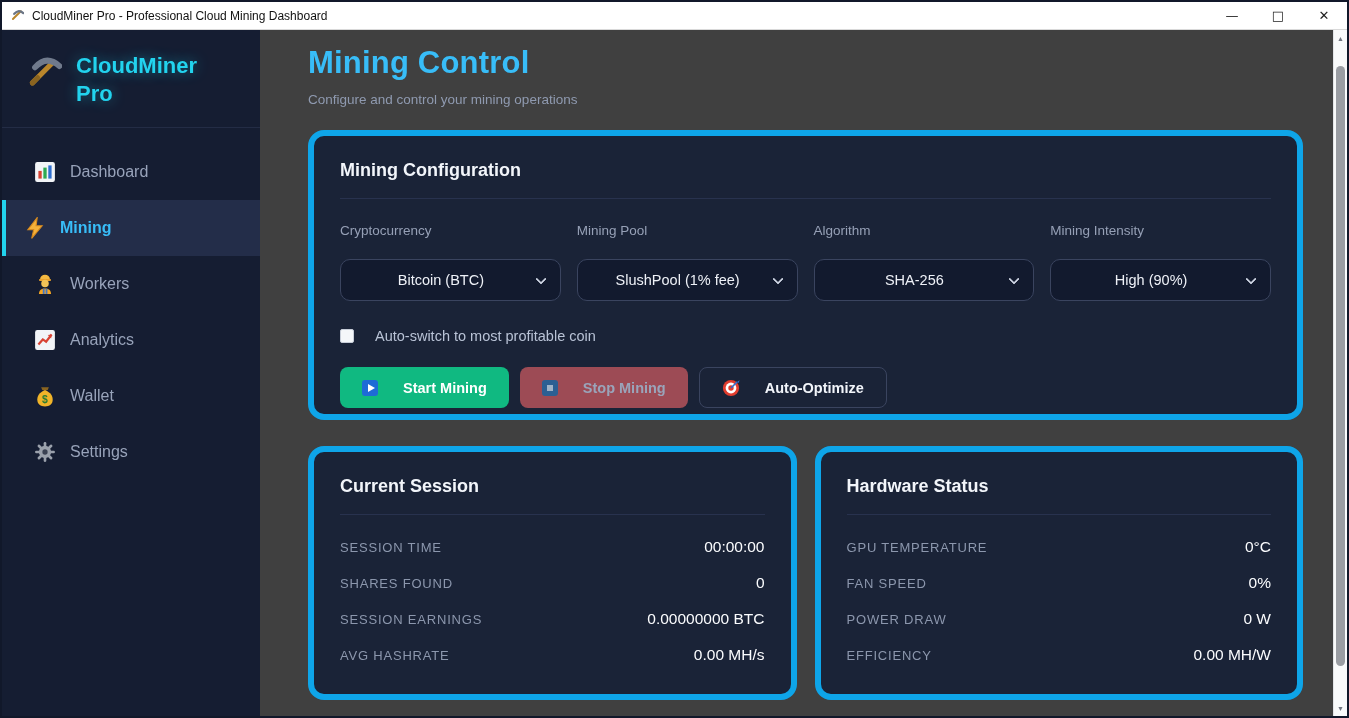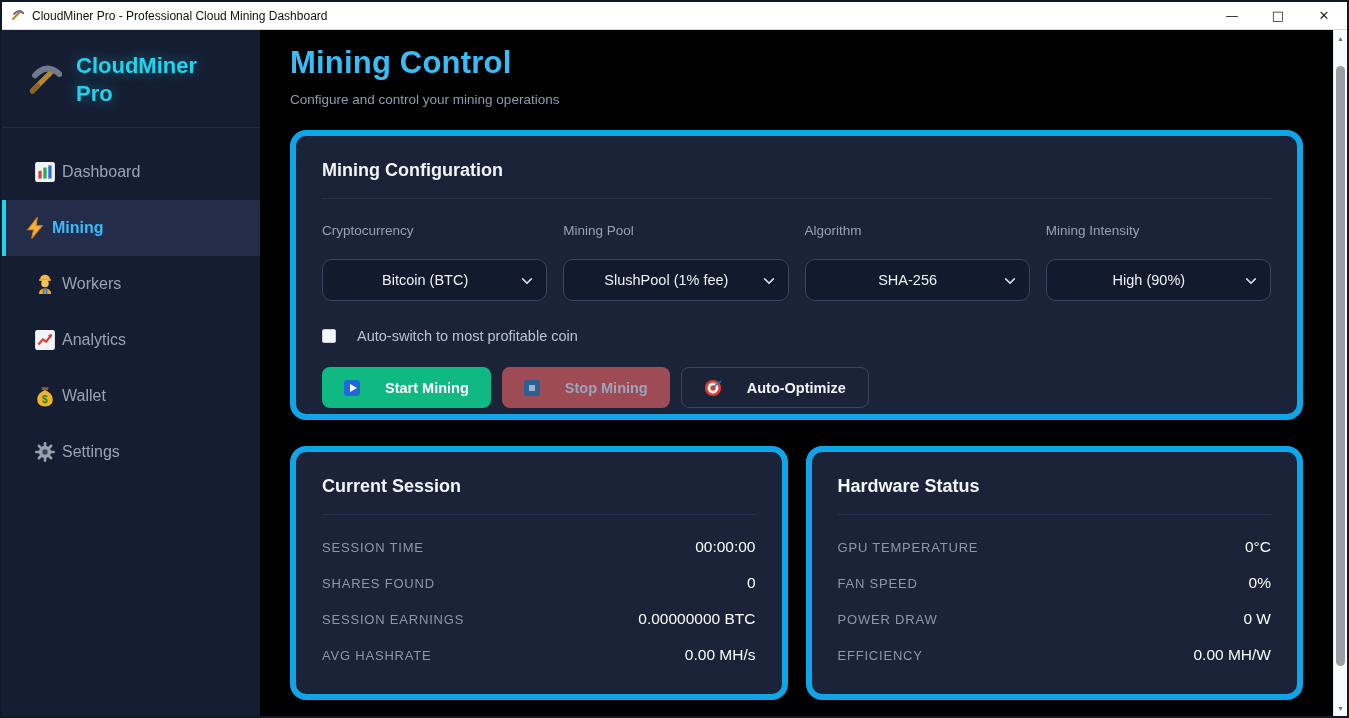--- a/index.html
+++ b/index.html
@@ -28,42 +28,42 @@
   .win-btn {
     width: 46px; height: 100%; display: flex; align-items: center; justify-content: center;
     font-size: 13px; color: #222; cursor: default; background: transparent; border: 0;
     font-family: "DejaVu Sans", sans-serif;
   }
   
   .app { flex: 1; display: flex; min-height: 0; }
   
   .sidebar { width: 258px; flex: 0 0 258px; background: #151d32; display: flex; flex-direction: column; }
   .logo {
-    display: flex; align-items: center; gap: 14px;
+    display: flex; align-items: flex-start; gap: 14px;
     padding: 22px 20px 20px 24px;
     border-bottom: 1px solid #232c45;
   }
   .logo-text {
     color: #22d3ee; font-size: 22px; font-weight: 800; line-height: 1.25;
     width: 140px; text-shadow: 0 0 14px rgba(34,211,238,.45);
   }
   .nav { padding-top: 16px; }
   .nav-item {
-    height: 56px; display: flex; align-items: center; gap: 5px;
+    height: 56px; display: flex; align-items: center; gap: 13px;
     padding-left: 27px; cursor: pointer;
     color: #98a3ba; font-size: 16px;
     border-left: 4px solid transparent;
   }
   .nav-item.active {
     background: #232d49; border-left-color: #22d3ee;
     color: #38bdf8; font-weight: 700; padding-left: 17px;
   }
   .nav-ico { width: 24px; height: 24px; display: flex; align-items: center; justify-content: center; }
   
-  .main { flex: 1; padding: 15px 30px 0 30px; overflow: hidden; background: #000000; }
+  .main { flex: 1; padding: 15px 30px 0 48px; overflow: hidden; background: #404040; }
   .page-title { color: #38bdf8; font-size: 31px; font-weight: 800; letter-spacing: .2px; }
   .page-sub { color: #8f9ab0; font-size: 13.5px; margin-top: 11px; }
   .card {
     background: #1a2337; border: 6px solid #0ea5e9; border-radius: 16px;
     padding: 24px 26px;
   }
   .card-title { color: #f2f5fa; font-size: 18px; font-weight: 700; }
   .divider { height: 1px; background: #28324e; margin: 17px 0 0 0; }
   .config-card { margin-top: 23px; height: 290px; }
   .form-grid { display: grid; grid-template-columns: repeat(4, 1fr); gap: 16px; margin-top: 24px; }

